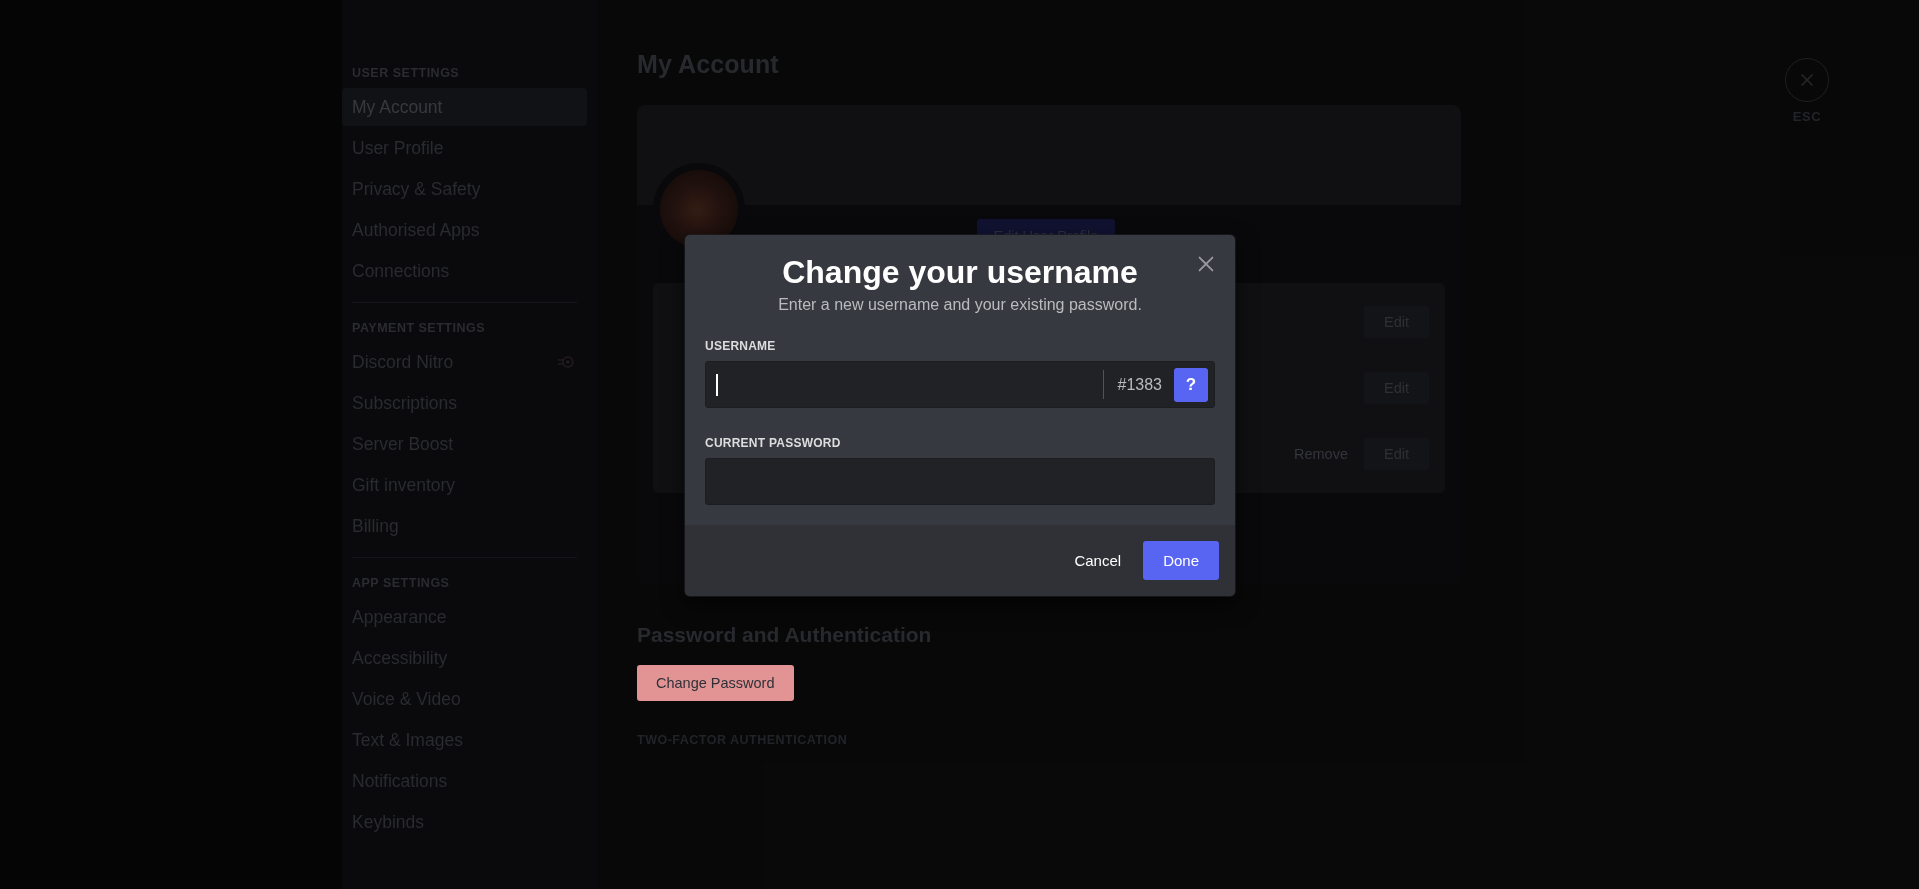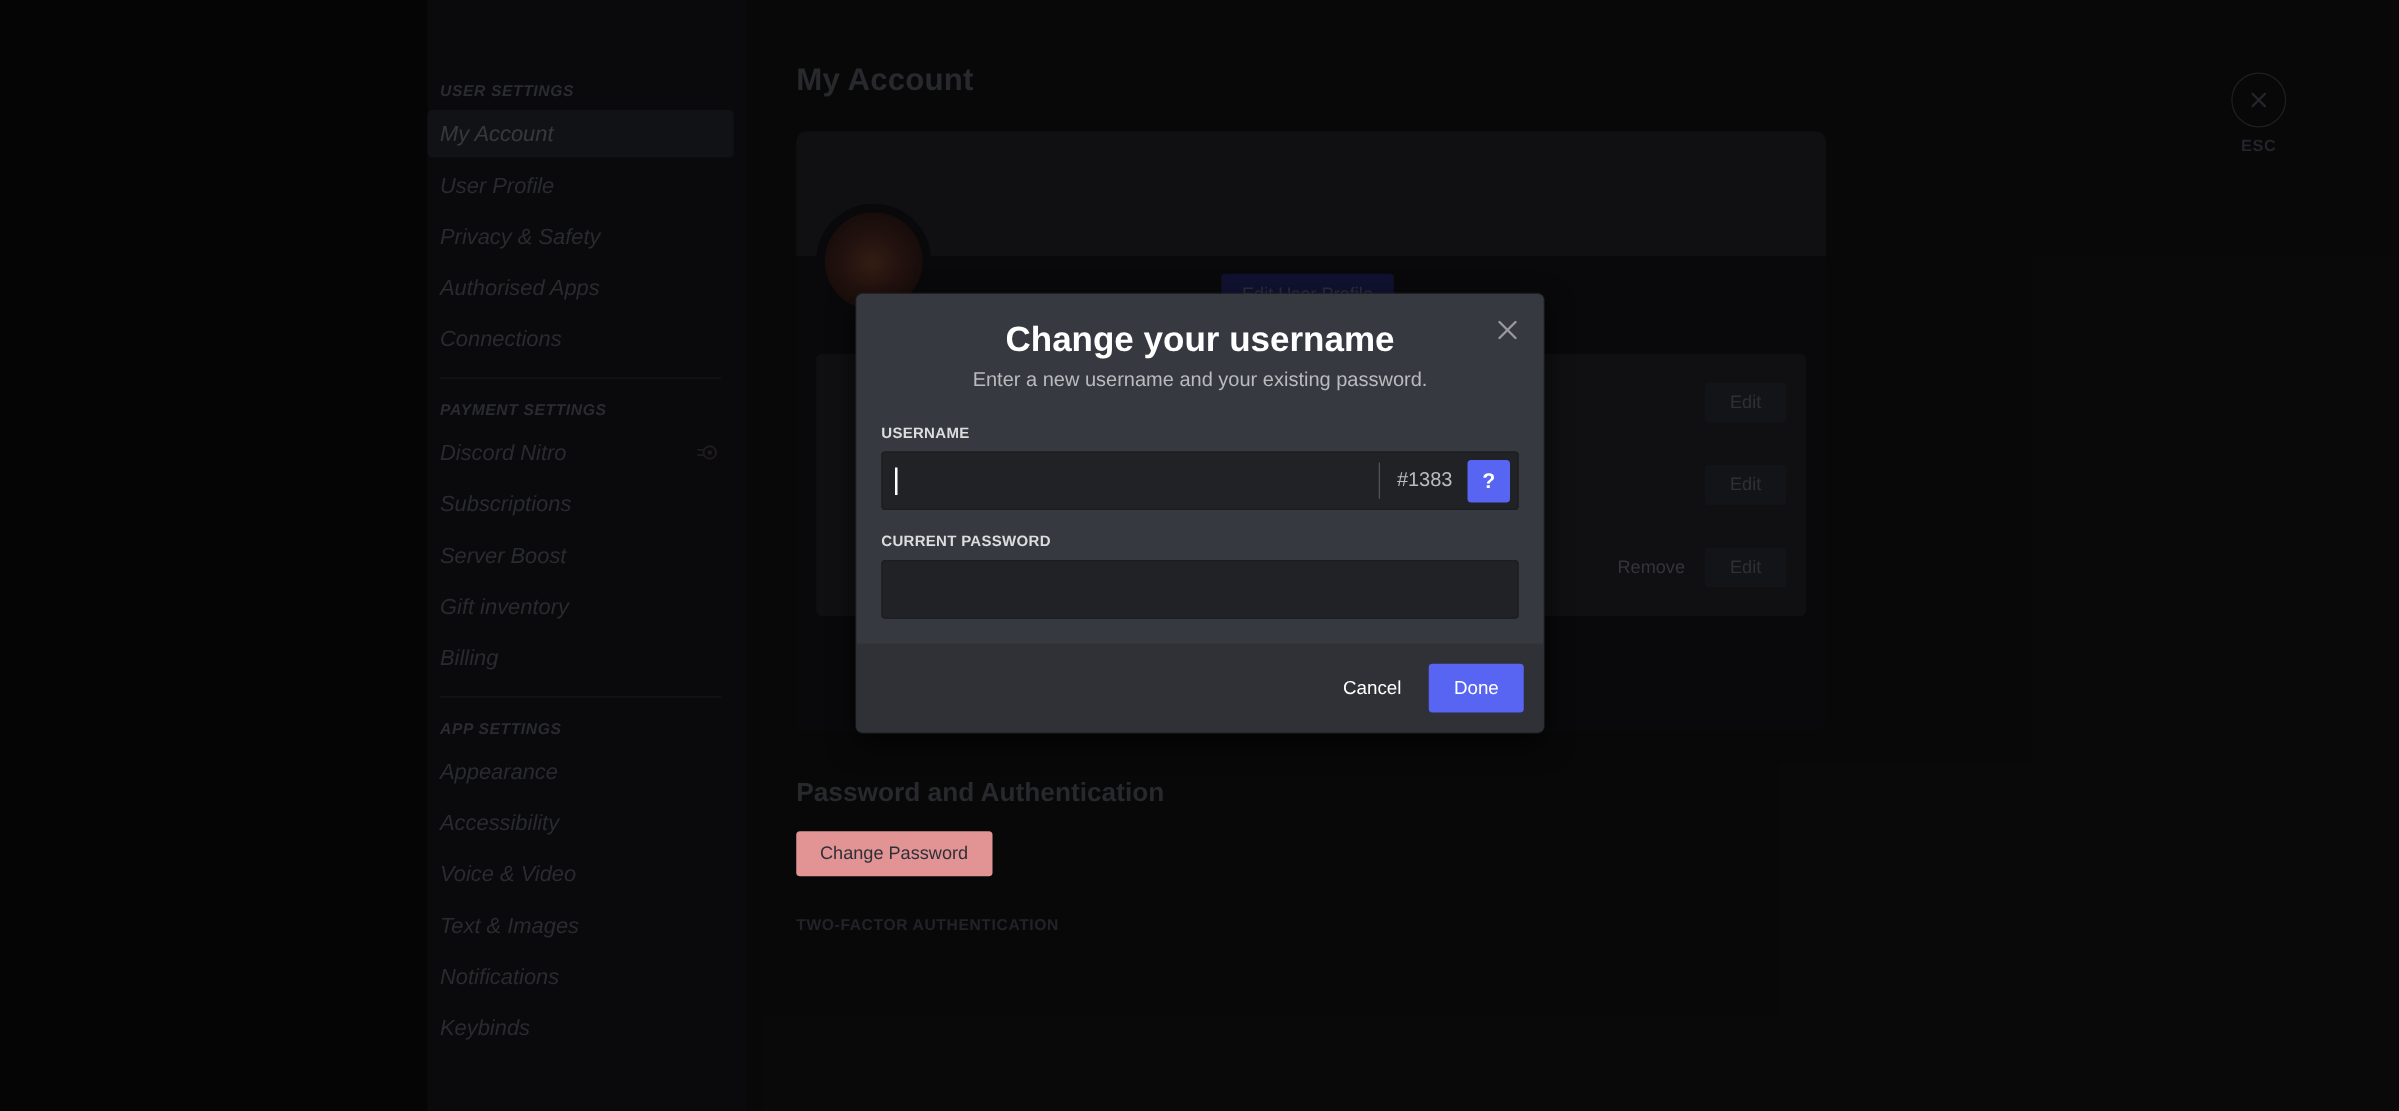--- a/index.html
+++ b/index.html
@@ -32,21 +32,21 @@
 
   
   .sidebar {
     width: 255px;
     flex: 0 0 255px;
     height: 100%;
     background: #0c0c0e;
     padding-top: 60px;
     position: relative;
   }
-  .sidebar-inner { padding: 0 10px 0 0; font-style: italic; }
+  .sidebar-inner { padding: 0 10px 0 0; }
 
   .sb-header {
     font-size: 12.5px;
     font-weight: 700;
     letter-spacing: .04em;
     color: #2f3136;
     padding: 6px 10px 6px 10px;
     margin-bottom: 2px;
     text-transform: uppercase;
   }
@@ -254,21 +254,21 @@
     border-radius: 5px;
     box-shadow: 0 0 0 1px rgba(32,34,37,.6), 0 8px 22px rgba(0,0,0,.65);
     overflow: hidden;
   }
   .modal-header {
     padding: 22px 16px 8px 16px;
     text-align: center;
     position: relative;
   }
   .modal-title {
-    font-size: 28px;
+    font-size: 32px;
     font-weight: 700;
     color: #ffffff;
     line-height: 30px;
   }
   .modal-subtitle {
     margin-top: 8px;
     font-size: 16px;
     color: #b9bbbe;
     line-height: 20px;
   }
@@ -298,21 +298,21 @@
   }
 
   .username-row {
     display: flex;
     align-items: stretch;
     background: #202225;
     border: 1px solid #1b1d20;
     border-radius: 3px;
     height: 47px;
     overflow: hidden;
-    margin-bottom: 18px;
+    margin-bottom: 28px;
   }
   .username-input {
     flex: 1 1 auto;
     background: transparent;
     border: none;
     outline: none;
     color: #dcddde;
     font-size: 16px;
     padding: 0 10px;
     font-family: inherit;

